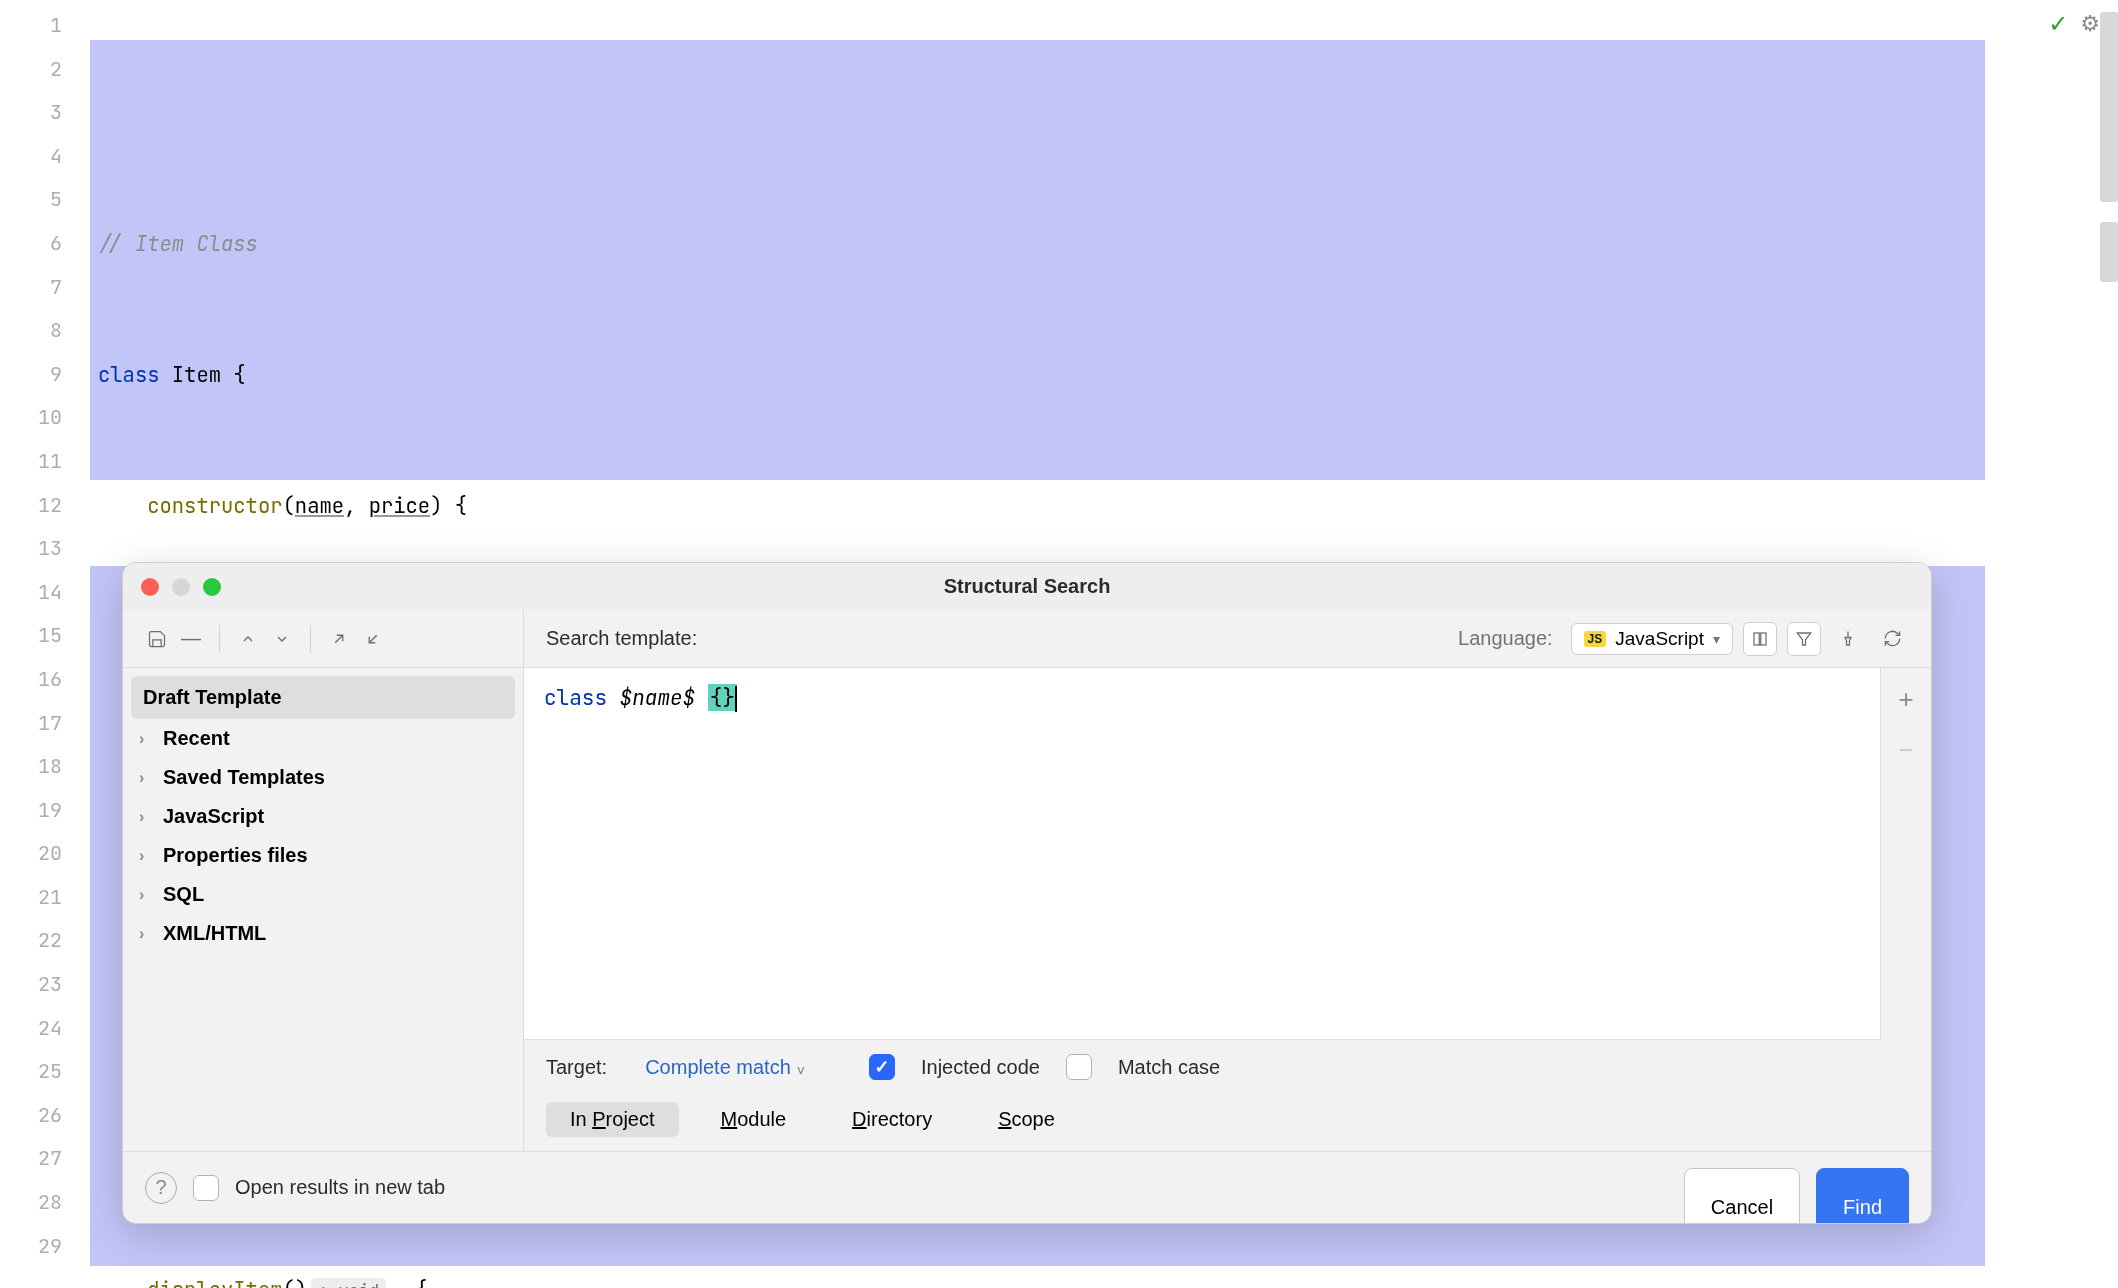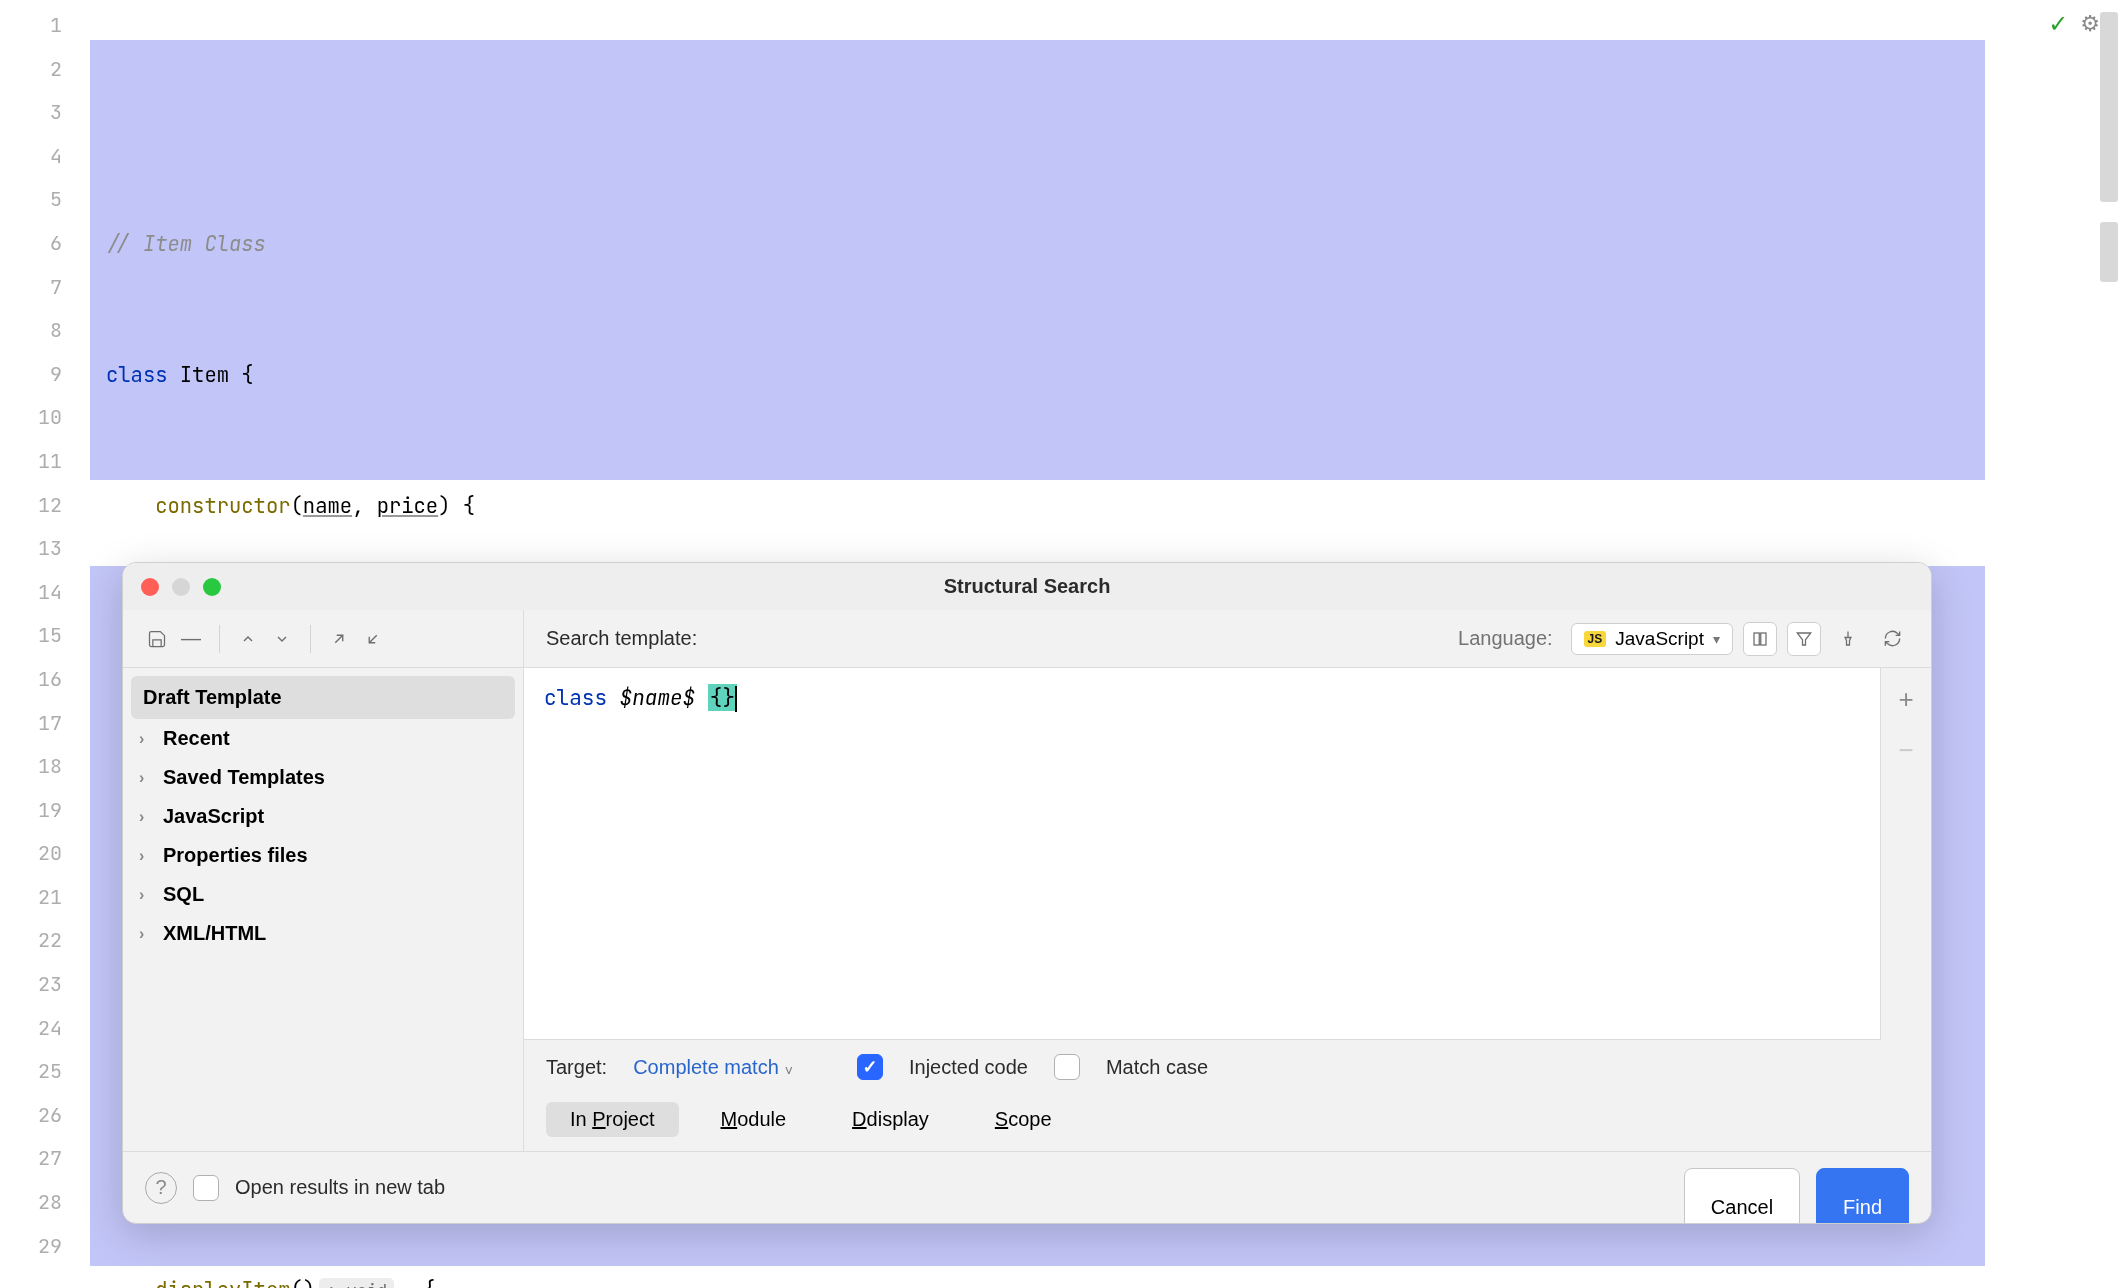--- a/index.html
+++ b/index.html
@@ -34,21 +34,21 @@
   line-height: 43.6px;
   padding-top: 4px;
   position: relative;
   white-space: pre;
 }
 .highlight-block {
   position: absolute;
   background: #c2c5f7;
   z-index: 0;
 }
-.code-line { position: relative; z-index: 1; padding-left: 16px; }
+.code-line { position: relative; z-index: 1; padding-left: 8px; }
 .comment { color: #8c8c8c; font-style: italic; }
 .keyword { color: #0033b3; }
 .classname { color: #000; }
 .method-def { color: #7a6a00; }
 .paren { color: #000; }
 .param { color: #000; text-decoration: underline; text-decoration-color: #999; }
 .prop { color: #871094; }
 .inlay {
   background: #ededed;
   color: #6e6e6e;
@@ -303,20 +303,21 @@
   padding: 14px 22px;
 }
 .opt-label { color: #2b2b2b; font-size: 20px; }
 .opt-link {
   color: #2966cc;
   font-size: 20px;
   display: flex;
   align-items: flex-end;
   gap: 6px;
   cursor: pointer;
+  margin-left: 12px;
 }
 .chk {
   width: 26px;
   height: 26px;
   border: 1.5px solid #b1b1b1;
   border-radius: 6px;
   display: inline-flex;
   align-items: center;
   justify-content: center;
   background: #fff;
@@ -593,21 +594,21 @@
           <span style="width:12px;"></span>
           <span class="chk checked"></span>
           <span class="opt-label">Injected code</span>
           <span class="chk"></span>
           <span class="opt-label">Match case</span>
         </div>
 
         <div class="tabs-row">
           <div class="tab active">In <span class="ul">P</span>roject</div>
           <div class="tab"><span class="ul">M</span><span>odule</span></div>
-          <div class="tab"><span class="ul">D</span><span>display</span></div>
+          <div class="tab"><span class="ul">D</span><span>irectory</span></div>
           <div class="tab"><span class="ul">S</span><span>cope</span></div>
         </div>
       </div>
     </div>
   </div>
 
   <div class="dialog-footer">
     <div class="help-icon">?</div>
     <span class="chk"></span>
     <span class="opt-label">Open results in new tab</span>

